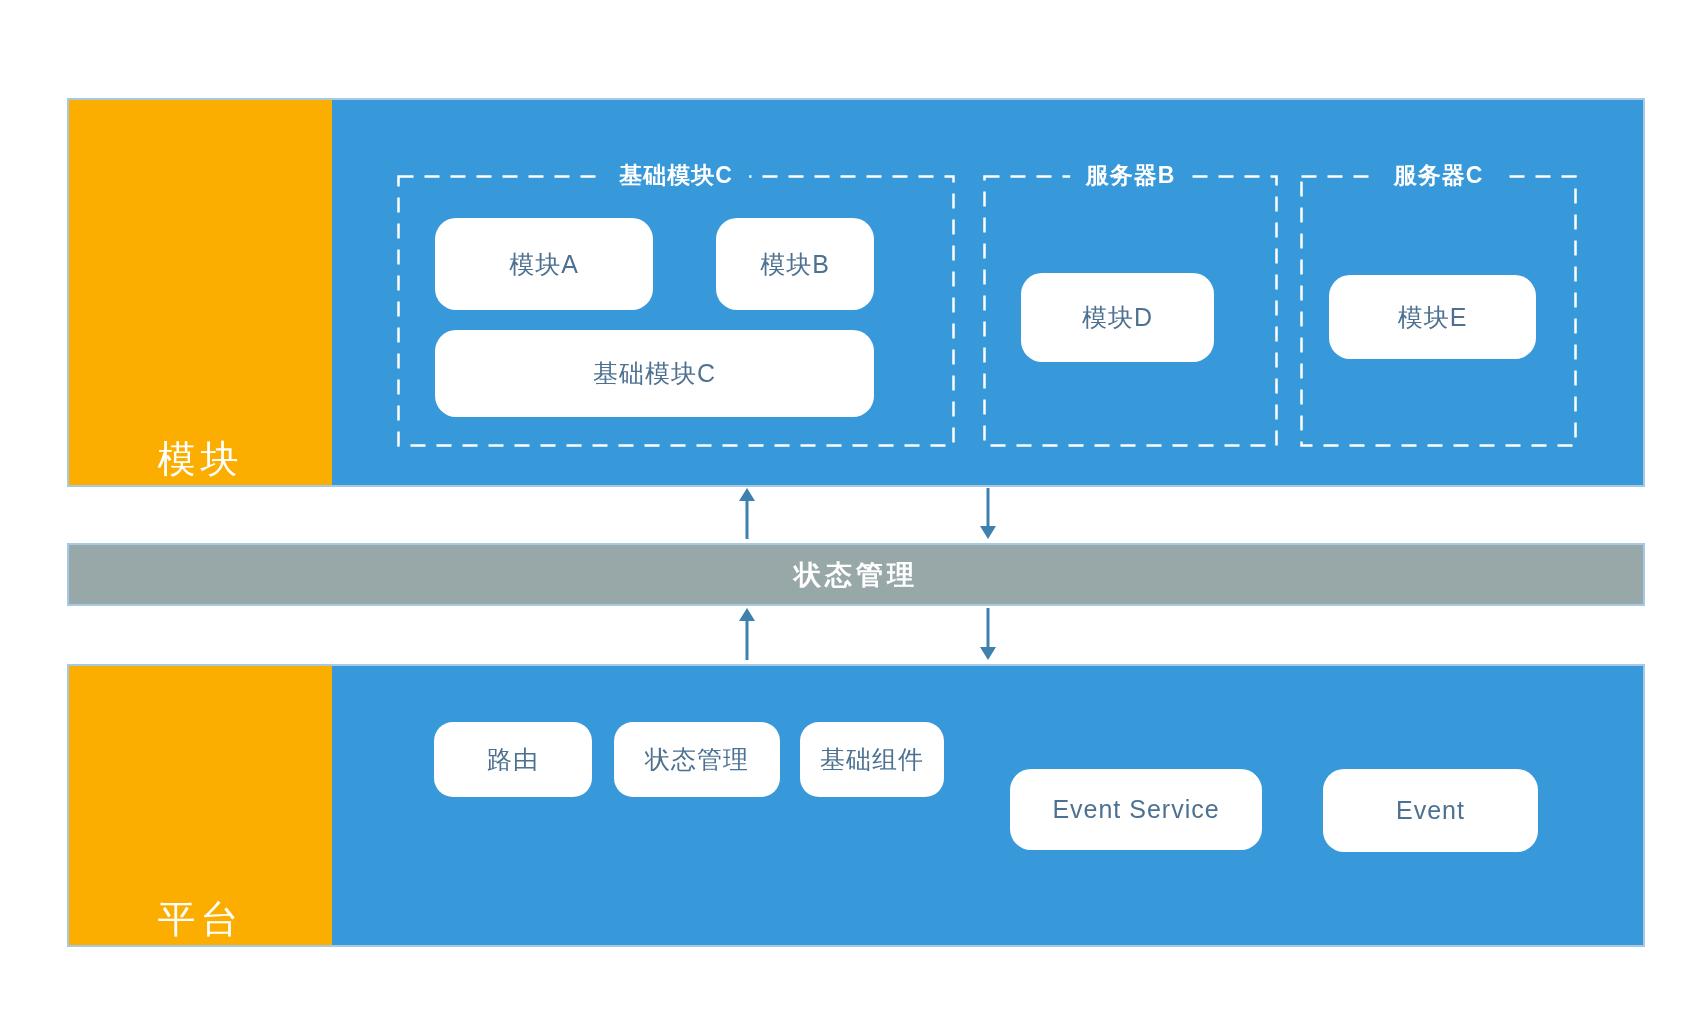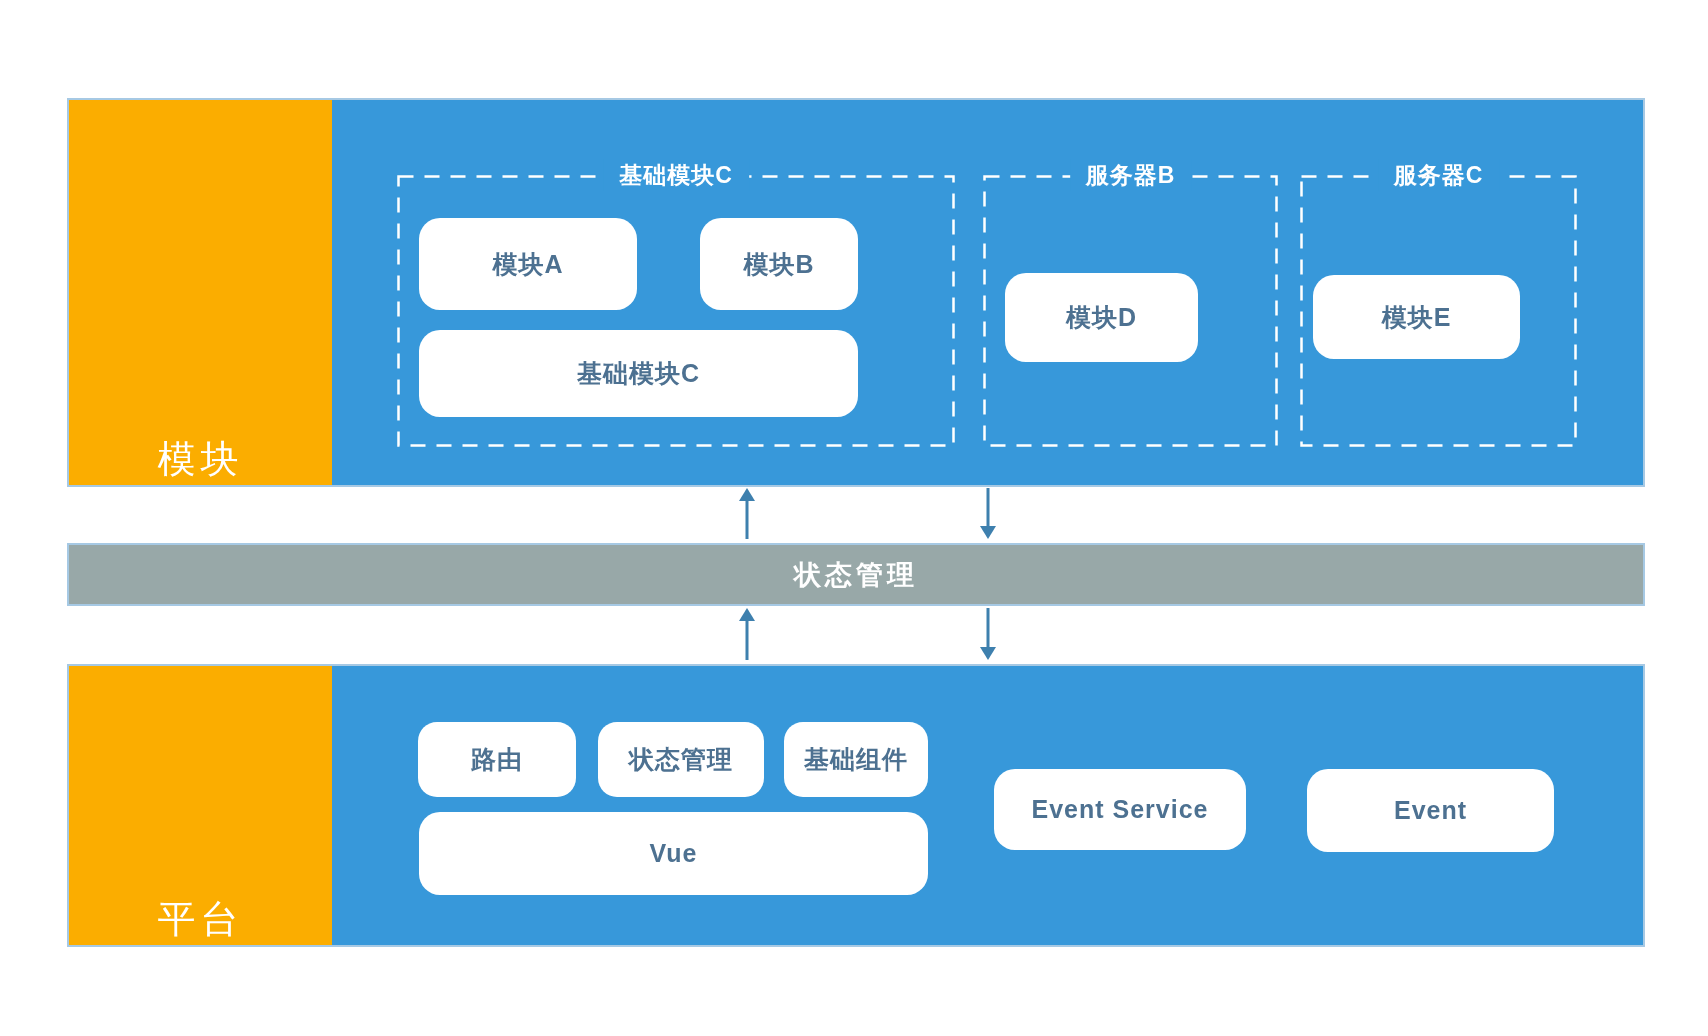--- a/index.html
+++ b/index.html
@@ -30,21 +30,21 @@
   
   .server-group{position:absolute;}
   .server-group svg{position:absolute;left:0;top:0;display:block;}
   .server-label{position:absolute;top:-16px;left:50%;transform:translateX(-50%);
     background:var(--band-blue);color:#fff;font-size:23px;font-weight:600;letter-spacing:1px;
     line-height:32px;padding:0 16px;white-space:nowrap;}
 
   
   .mod-box{position:absolute;background:var(--box-white);border-radius:21px;
     display:flex;align-items:center;justify-content:center;
-    color:var(--box-text);font-size:25px;font-weight:700;letter-spacing:1px;}
+    color:var(--box-text);font-size:25px;font-weight:400;letter-spacing:1px;margin-left:16px;}
 
   
   .arrow{position:absolute;width:16px;}
   .arrow .shaft{position:absolute;left:50%;transform:translateX(-50%);width:3px;background:var(--arrow-blue);}
   .arrow .tri{position:absolute;left:50%;transform:translateX(-50%);width:0;height:0;
     border-left:8px solid transparent;border-right:8px solid transparent;}
   .arrow.up .tri{top:0;border-bottom:13px solid var(--arrow-blue);}
   .arrow.up .shaft{top:11px;bottom:0;}
   .arrow.down .tri{bottom:0;border-top:13px solid var(--arrow-blue);}
   .arrow.down .shaft{top:0;bottom:11px;}
@@ -109,17 +109,16 @@
     </div>
 
   <div class="band band-bottom">
     <div class="orange-block">
       <div class="band-label">平台</div>
     </div>
   </div>
   <div class="mod-box" style="left:598px;top:722px;width:166px;height:75px;border-radius:19px;">状态管理</div>
   <div class="mod-box" style="left:418px;top:722px;width:158px;height:75px;border-radius:19px;">路由</div>
   <div class="mod-box" style="left:784px;top:722px;width:144px;height:75px;border-radius:19px;">基础组件</div>
-  <div class="mod-box" style="left:419px;top:812px;width:509px;height:83px;">Vue</div>
   <div class="mod-box" style="left:994px;top:769px;width:252px;height:81px;">Event Service</div>
-  <div class="mod-box" style="left:1307px;top:769px;width:247px;height:83px;">Event</div>
+  <div class="mod-box" style="left:1307px;top:769px;width:215px;height:83px;">Event</div>
 
 </div>
 
 </body></html>

